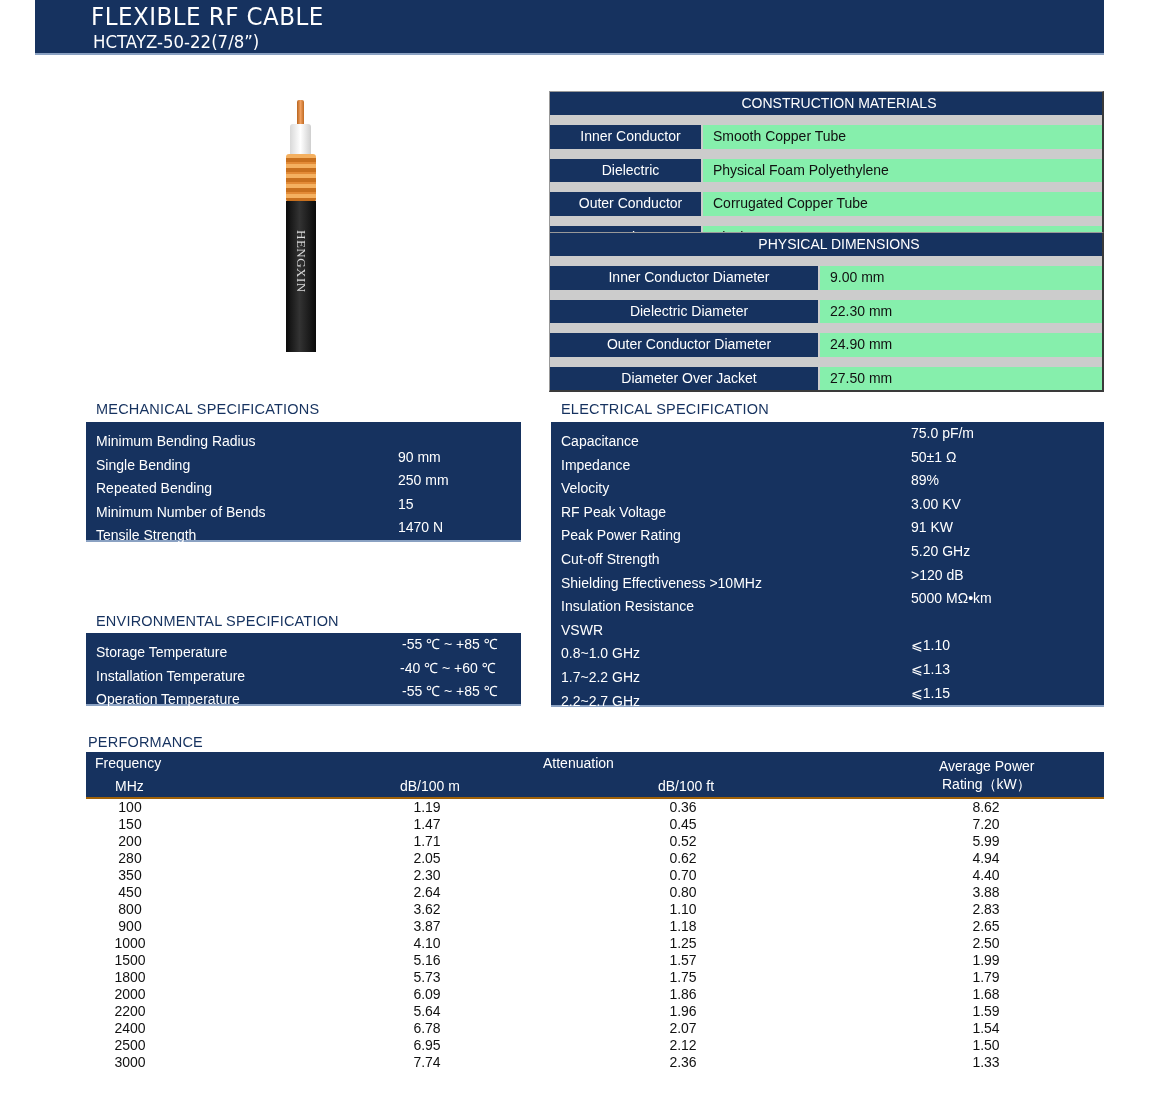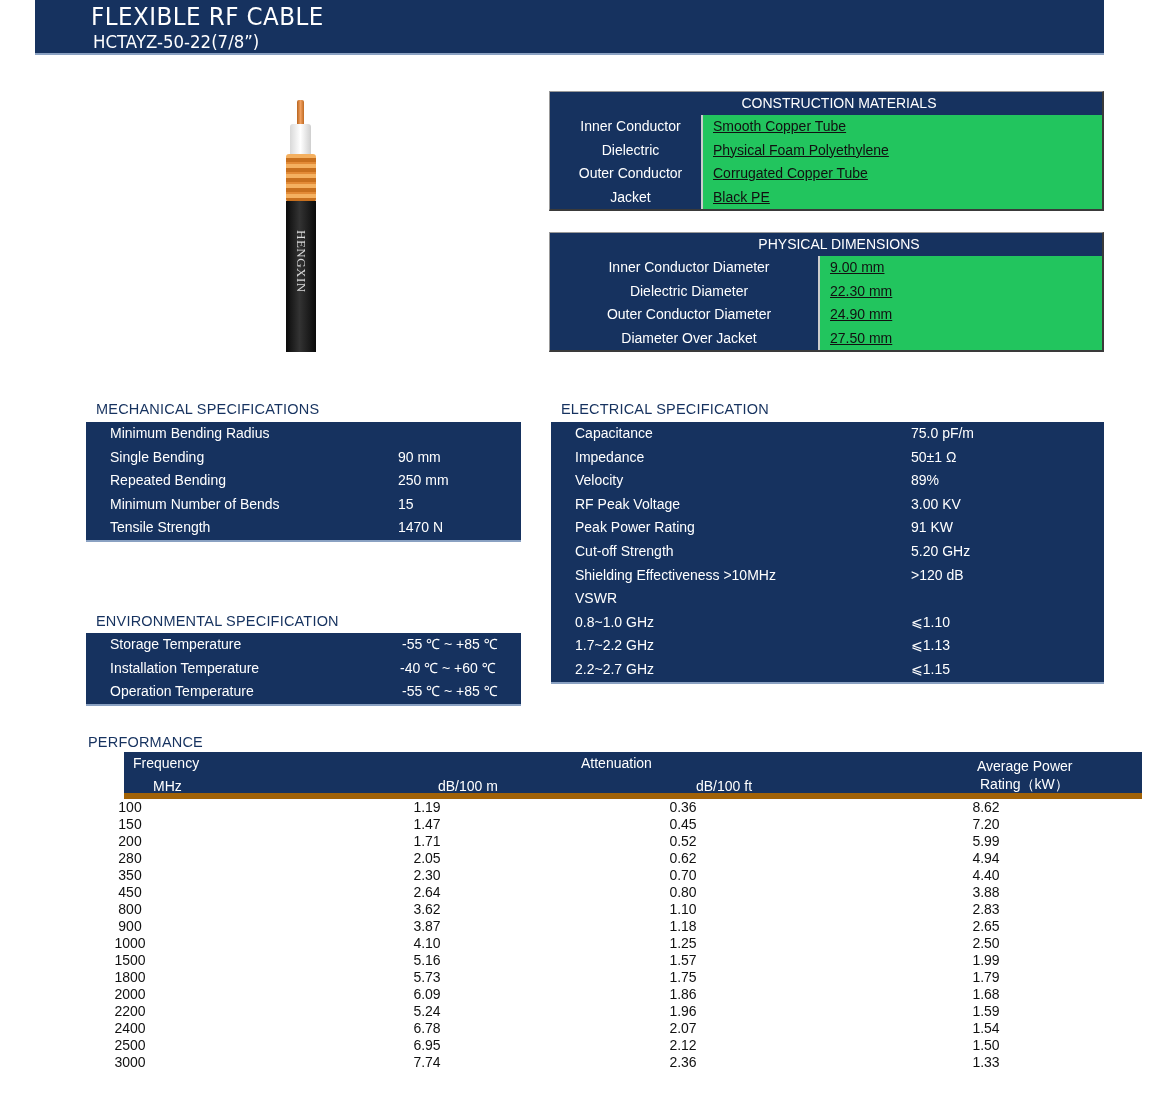--- a/index.html
+++ b/index.html
@@ -28,32 +28,32 @@
     #cable .outer { position: absolute; left: 0; top: 54px; width: 30px; height: 48px;
       background: repeating-linear-gradient(180deg,#f4b060 0 4px,#c8701e 4px 8px,#e28a36 8px 10px); border-radius: 3px; }
     #cable .jacket { position: absolute; left: 0; top: 101px; width: 30px; height: 151px;
       background: linear-gradient(90deg,#0a0a0a,#333 45%,#0a0a0a); }
     #cable .brand { position: absolute; left: 7px; top: 130px; color: #d8d8d8; font-family: "Liberation Serif", serif;
       font-size: 13px; writing-mode: vertical-rl; letter-spacing: 0.5px; }
 
     
     .boxtbl { position: absolute; border: 2px solid #3a3a3a; border-left: 1px solid #999; border-top: 1px solid #999; background: #ccc; }
     .boxtbl .hdr { height: 23px; line-height: 23px; padding-left: 26px; font-size: 14px; }
-    .boxtbl .row { display: flex; height: 23.5px; margin-top: 0; }
+    .boxtbl .row { display: flex; height: 23.5px; margin-top: 10px; }
     .boxtbl .k { padding-left: 10px; font-size: 14px; line-height: 23px; }
-    .boxtbl .v { flex: 1; background: #22c55e; padding-left: 10px; font-size: 14px; line-height: 23px; margin-left: 2px; color: #111; text-decoration: underline; }
+    .boxtbl .v { flex: 1; background: #86efac; padding-left: 10px; font-size: 14px; line-height: 23px; margin-left: 2px; color: #111; }
 
     .sec-title { position: absolute; font-size: 14.5px; color: #16325f; letter-spacing: 0.2px; }
     .spec { position: absolute; border-bottom: 2px solid #8aa1c2; }
     .spec .row { display: flex; height: 23.6px; line-height: 23.6px; font-size: 14px; }
-    .spec .k { padding-left: 24px; }
+    .spec .k { padding-left: 10px; margin-top: 8px; }
     .spec .v { position: absolute; }
 
     
-    #perf-head { position: absolute; left: 86px; top: 752px; width: 1018px; height: 47px; border-bottom: 6px solid #a16207; font-size: 14px; margin-left: 38px; }
+    #perf-head { position: absolute; left: 86px; top: 752px; width: 1018px; height: 47px; border-bottom: 2px solid #a16207; font-size: 14px; }
     #perf-head span { position: absolute; }
     #perf-body { position: absolute; left: 86px; top: 799px; width: 1018px; font-size: 14px; color: #111; }
     #perf-body .prow { position: relative; height: 17px; line-height: 17px; }
     #perf-body .prow span { position: absolute; top: 0; transform: translateX(-50%); }
   </style>
 </head>
 <body>
 
 <div id="banner" class="navy">
   <div class="t1">FLEXIBLE RF CABLE</div>
@@ -170,20 +170,24 @@
       <span class="k">Peak Power Rating</span>
       <span class="v" style="left:360px">91 KW</span>
     </div>
   <div class="row">
       <span class="k">Cut-off Strength</span>
       <span class="v" style="left:360px">5.20 GHz</span>
     </div>
   <div class="row">
       <span class="k">Shielding Effectiveness &gt;10MHz</span>
       <span class="v" style="left:360px">&gt;120 dB</span>
+    </div>
+  <div class="row">
+      <span class="k">Insulation Resistance</span>
+      <span class="v" style="left:360px">5000 MΩ•km</span>
     </div>
   <div class="row">
       <span class="k">VSWR</span>
       <span class="v" style="left:360px"></span>
     </div>
   <div class="row">
       <span class="k">0.8~1.0 GHz</span>
       <span class="v" style="left:360px">⩽1.10</span>
     </div>
   <div class="row">
@@ -274,21 +278,21 @@
       <span style="left: 900px;">1.79</span>
     </div>
     <div class="prow">
       <span style="left: 44px;">2000</span>
       <span style="left: 341px;">6.09</span>
       <span style="left: 597px;">1.86</span>
       <span style="left: 900px;">1.68</span>
     </div>
     <div class="prow">
       <span style="left: 44px;">2200</span>
-      <span style="left: 341px;">5.24</span>
+      <span style="left: 341px;">5.64</span>
       <span style="left: 597px;">1.96</span>
       <span style="left: 900px;">1.59</span>
     </div>
     <div class="prow">
       <span style="left: 44px;">2400</span>
       <span style="left: 341px;">6.78</span>
       <span style="left: 597px;">2.07</span>
       <span style="left: 900px;">1.54</span>
     </div>
     <div class="prow">

